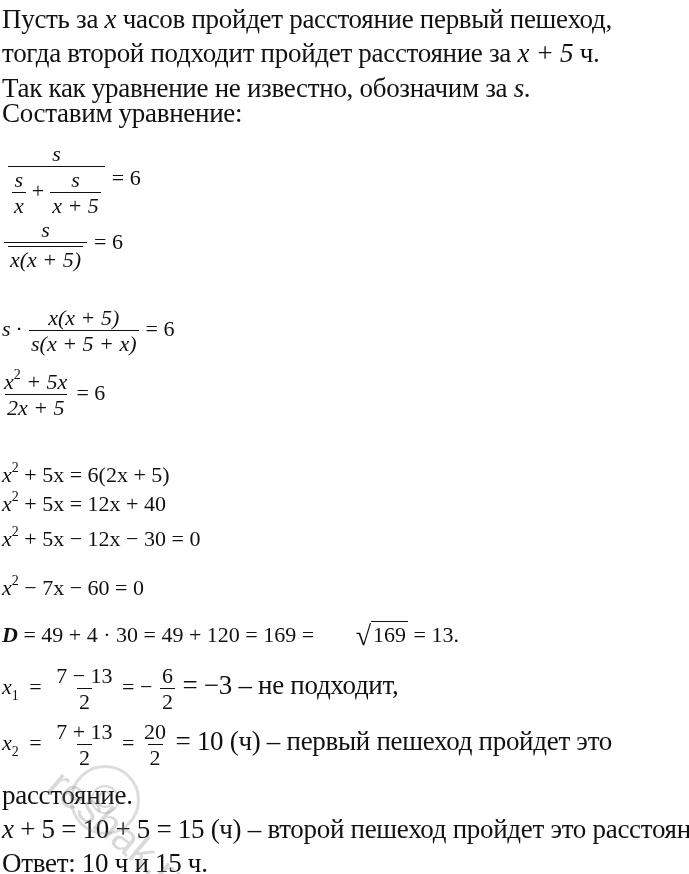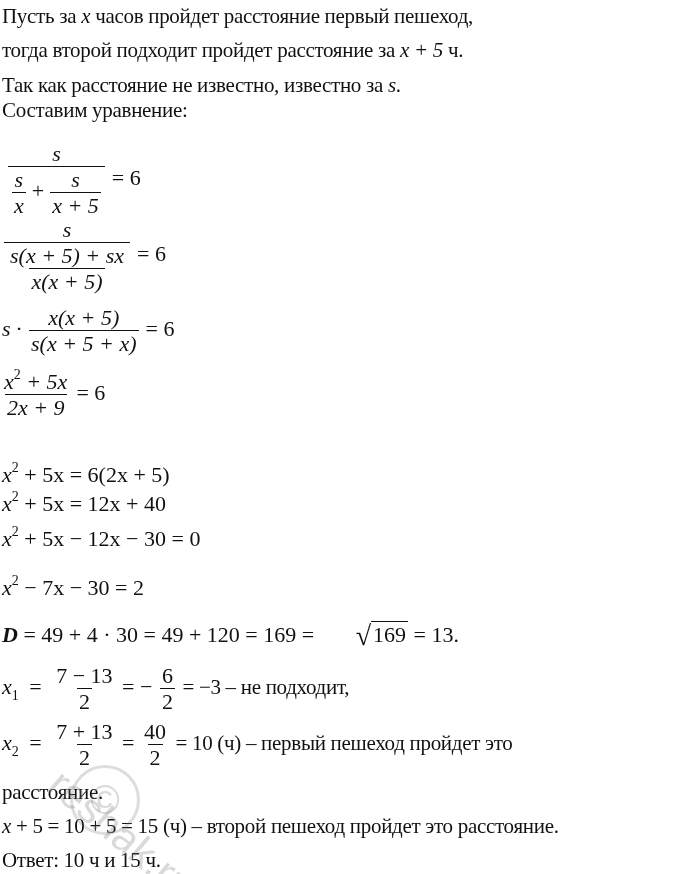--- a/index.html
+++ b/index.html
@@ -1,19 +1,19 @@
 <!DOCTYPE html>
 <html><head>
 <meta charset="utf-8">
 <style>
   html, body { margin:0; padding:0; background:#ffffff; }
   body { width:689px; height:874px; position:relative; overflow:hidden;
          font-family:"Liberation Serif", "DejaVu Serif", serif; color:#111; font-size:22px; }
   .line { position:absolute; left:2px; white-space:nowrap; line-height:1; }
-  .txt { font-size:21px; letter-spacing:-0.3px; }
+  .txt { font-size:27px; letter-spacing:-0.3px; }
   i, .v { font-style:italic; }
   .frac { display:inline-flex; flex-direction:column; align-items:center; vertical-align:middle; margin:0 2px; }
   .frac > .num { padding:0 2px 1px; line-height:1.05; }
   .frac > .den { padding:1px 2px 0; line-height:1.05; border-top:1.5px solid #111; }
   .eq { margin:0 5px; }
   .op { margin:0 4px; }
   sup { font-size:14px; vertical-align:10px; line-height:0; font-style:normal; }
   sub { font-size:14px; vertical-align:-6px; line-height:0; font-style:normal; }
   .sqrt { display:inline-block; position:relative;margin-left:36px; }
   .sqrt .radic { font-size:28px; vertical-align:-3px; }
@@ -28,21 +28,21 @@
 </head>
 <body>
 
 <div class="line txt" style="top:6px;">
   <span>Пусть за </span><span class="v">x</span><span> часов пройдет расстояние первый пешеход,</span>
 </div>
 <div class="line txt" style="top:40px;">
   <span>тогда второй подходит пройдет  расстояние за </span><span class="v">x + 5</span><span> ч.</span>
 </div>
 <div class="line txt" style="top:75px;">
-  <span>Так как расстояние не известно, известно за </span><span class="v">s</span><span>.</span>
+  <span>Так как уравнение не известно, обозначим за </span><span class="v">s</span><span>.</span>
 </div>
 <div class="line txt" style="top:100px;">
   <span>Составим уравнение:</span>
 </div>
 
 <div class="line" style="top:142px; left:6px;">
   <span class="frac">
     <span class="num v">s</span>
     <span class="den">
       <span class="frac">
@@ -54,53 +54,52 @@
       </span>
     </span>
   </span><span class="eq">= 6</span>
 </div>
 
 <div class="line" style="top:218px; left:2px;">
   <span class="frac">
     <span class="num v">s</span>
     <span class="den">
       <span class="frac">
-        <span class="num v">s(x + 5) + sx</span>
         <span class="den v">x(x + 5)</span>
       </span>
     </span>
   </span><span class="eq">= 6</span>
 </div>
 
 <div class="line" style="top:306px; left:2px;">
   <span class="v">s ·</span>
   <span class="frac">
     <span class="num v">x(x + 5)</span>
     <span class="den v">s(x + 5 + x)</span>
   </span><span class="eq">= 6</span>
 </div>
 
 <div class="line" style="top:370px; left:0px;">
   <span class="frac">
     <span class="num"><span class="v">x</span><sup>2</sup><span class="v"> + 5x</span></span>
-    <span class="den v">2x + 9</span>
+    <span class="den v">2x + 5</span>
   </span><span class="eq">= 6</span>
 </div>
 
 <div class="line" style="top:451px;margin-top:13px;">
   <span class="v">x</span><sup>2</sup><span> + 5x = 6(2x + 5)</span>
 </div>
 <div class="line" style="top:493px;">
   <span class="v">x</span><sup>2</sup><span> + 5x = 12x + 40</span>
 </div>
 <div class="line" style="top:528px;">
   <span class="v">x</span><sup>2</sup><span> + 5x − 12x − 30 = 0</span>
 </div>
 <div class="line" style="top:577px;">
-  <span class="v">x</span><sup>2</sup><span> − 7x − 30 = 2</span>
+  <span class="v">x</span><sup>2</sup><span> − 7x − 60 = 0</span>
 </div>
 
 <div class="line" style="top:622px;">
   <span class="bold">D</span><span> = 49 + 4 · 30 = 49 + 120 = 169 = </span><span class="sqrt"><span class="radic">√</span><span class="rad">169</span></span><span> = 13.</span>
 </div>
 
 <div class="line" style="top:664px;">
   <span class="v">x</span><sub>1</sub>
   <span class="eq">=</span>
   <span class="frac">
@@ -117,21 +116,21 @@
 
 <div class="line" style="top:720px;">
   <span class="v">x</span><sub>2</sub>
   <span class="eq">=</span>
   <span class="frac">
     <span class="num">7 + 13</span>
     <span class="den">2</span>
   </span>
   <span>=</span>
   <span class="frac">
-    <span class="num">40</span>
+    <span class="num">20</span>
     <span class="den">2</span>
   </span>
   <span class="txt">= 10 (ч) – первый пешеход пройдет это</span>
 </div>
 <div class="line txt" style="top:782px;">
   <span>расстояние.</span>
 </div>
 
 <div class="line txt" style="top:816px;">
   <span class="v">x</span><span> + 5 = 10 + 5 = 15 (ч) – второй пешеход пройдет это расстояние.</span>

